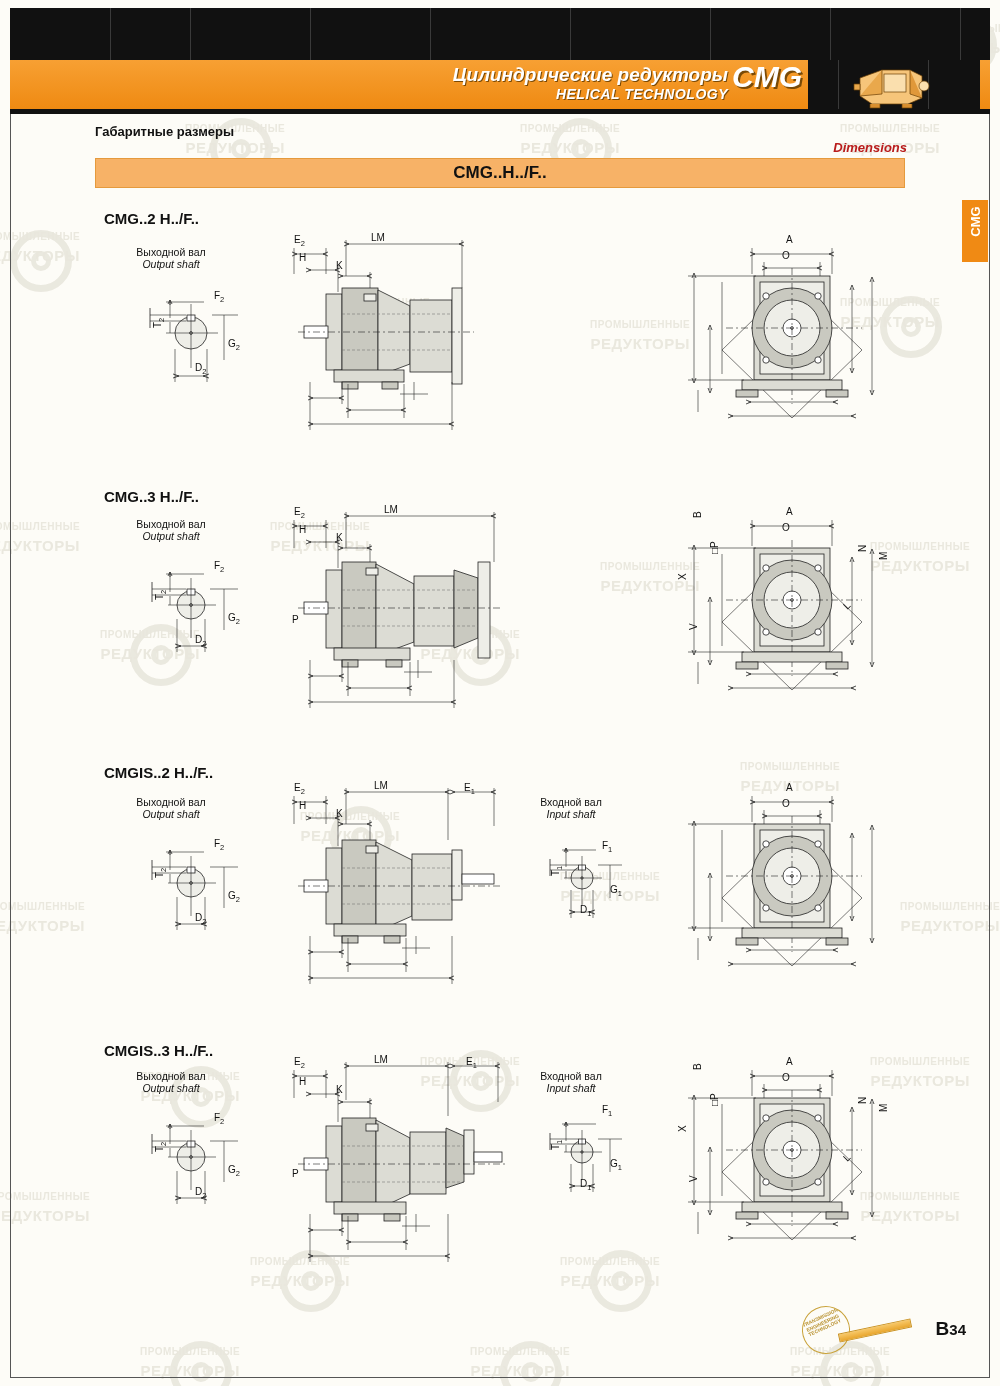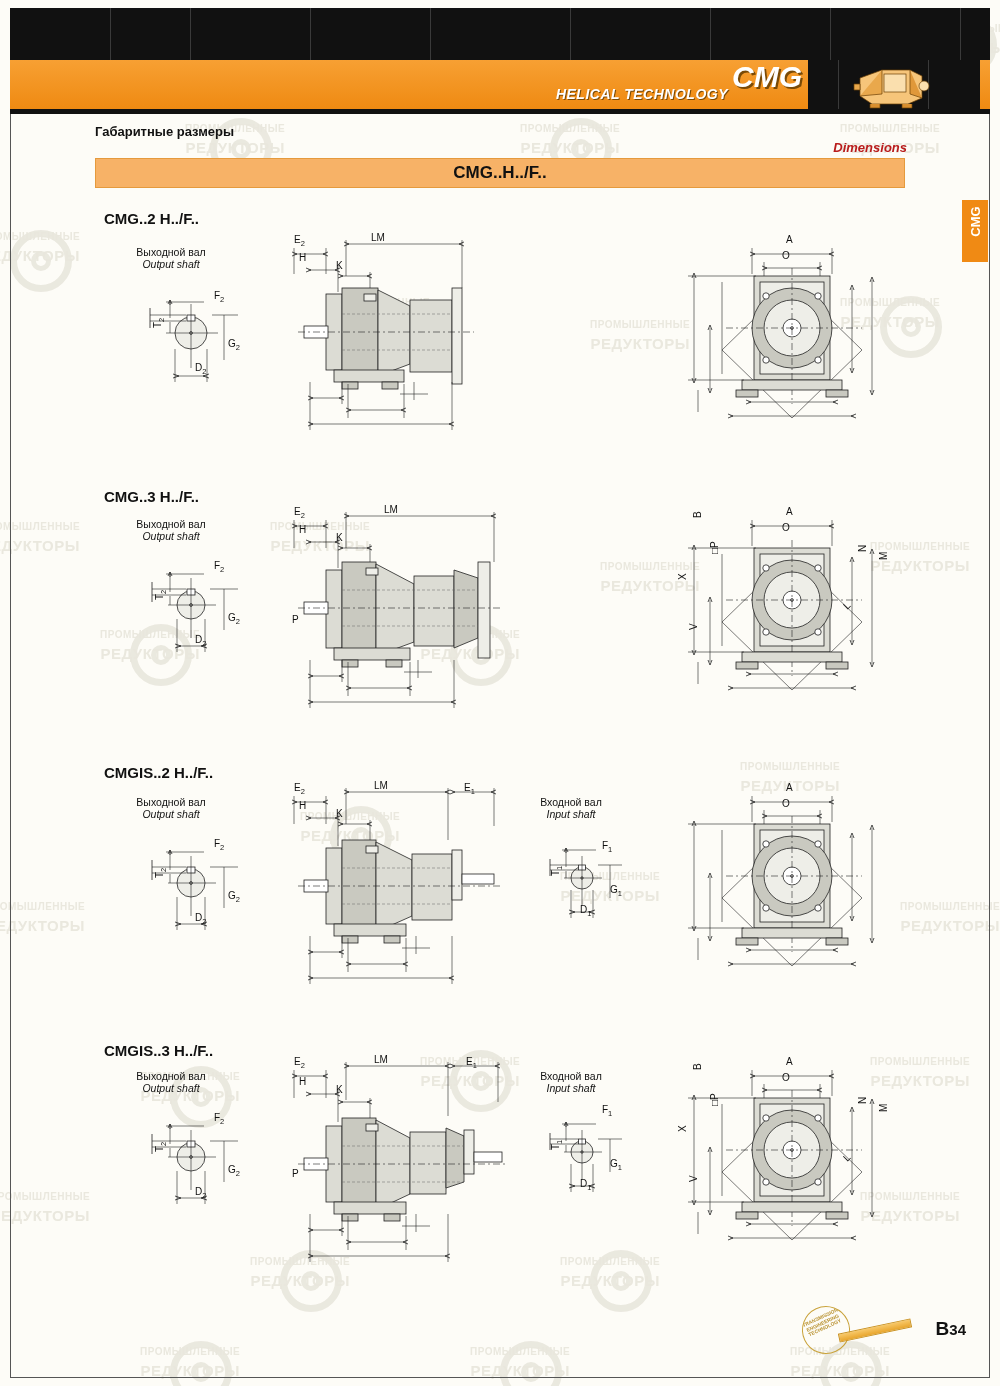--- a/index.html
+++ b/index.html
@@ -352,20 +352,21 @@
   <div class="tick" style="left:180px"></div>
   <div class="tick" style="left:300px"></div>
   <div class="tick" style="left:420px"></div>
   <div class="tick" style="left:560px"></div>
   <div class="tick" style="left:700px"></div>
   <div class="tick" style="left:820px"></div>
   <div class="tick" style="left:950px"></div>
 </div>
 
 <div class="titlebar">
+  <div class="ru">Цилиндрические редукторы</div>
   <div class="en">HELICAL TECHNOLOGY</div>
   <div class="fam">CMG</div>
   <div class="rbox">
     <div class="tick" style="left:30px"></div>
     <div class="tick" style="left:120px"></div>
   </div>
   <svg class="gearimg" viewBox="0 0 84 44">
     <g stroke="#6b3f05" stroke-width=".7">
       <path d="M10 14 L32 6 L60 6 L72 12 L72 34 L58 40 L22 40 L10 32 Z" fill="#f6c57a"></path>
       <path d="M32 6 L32 30 L10 32" fill="#e9a84c"></path>

